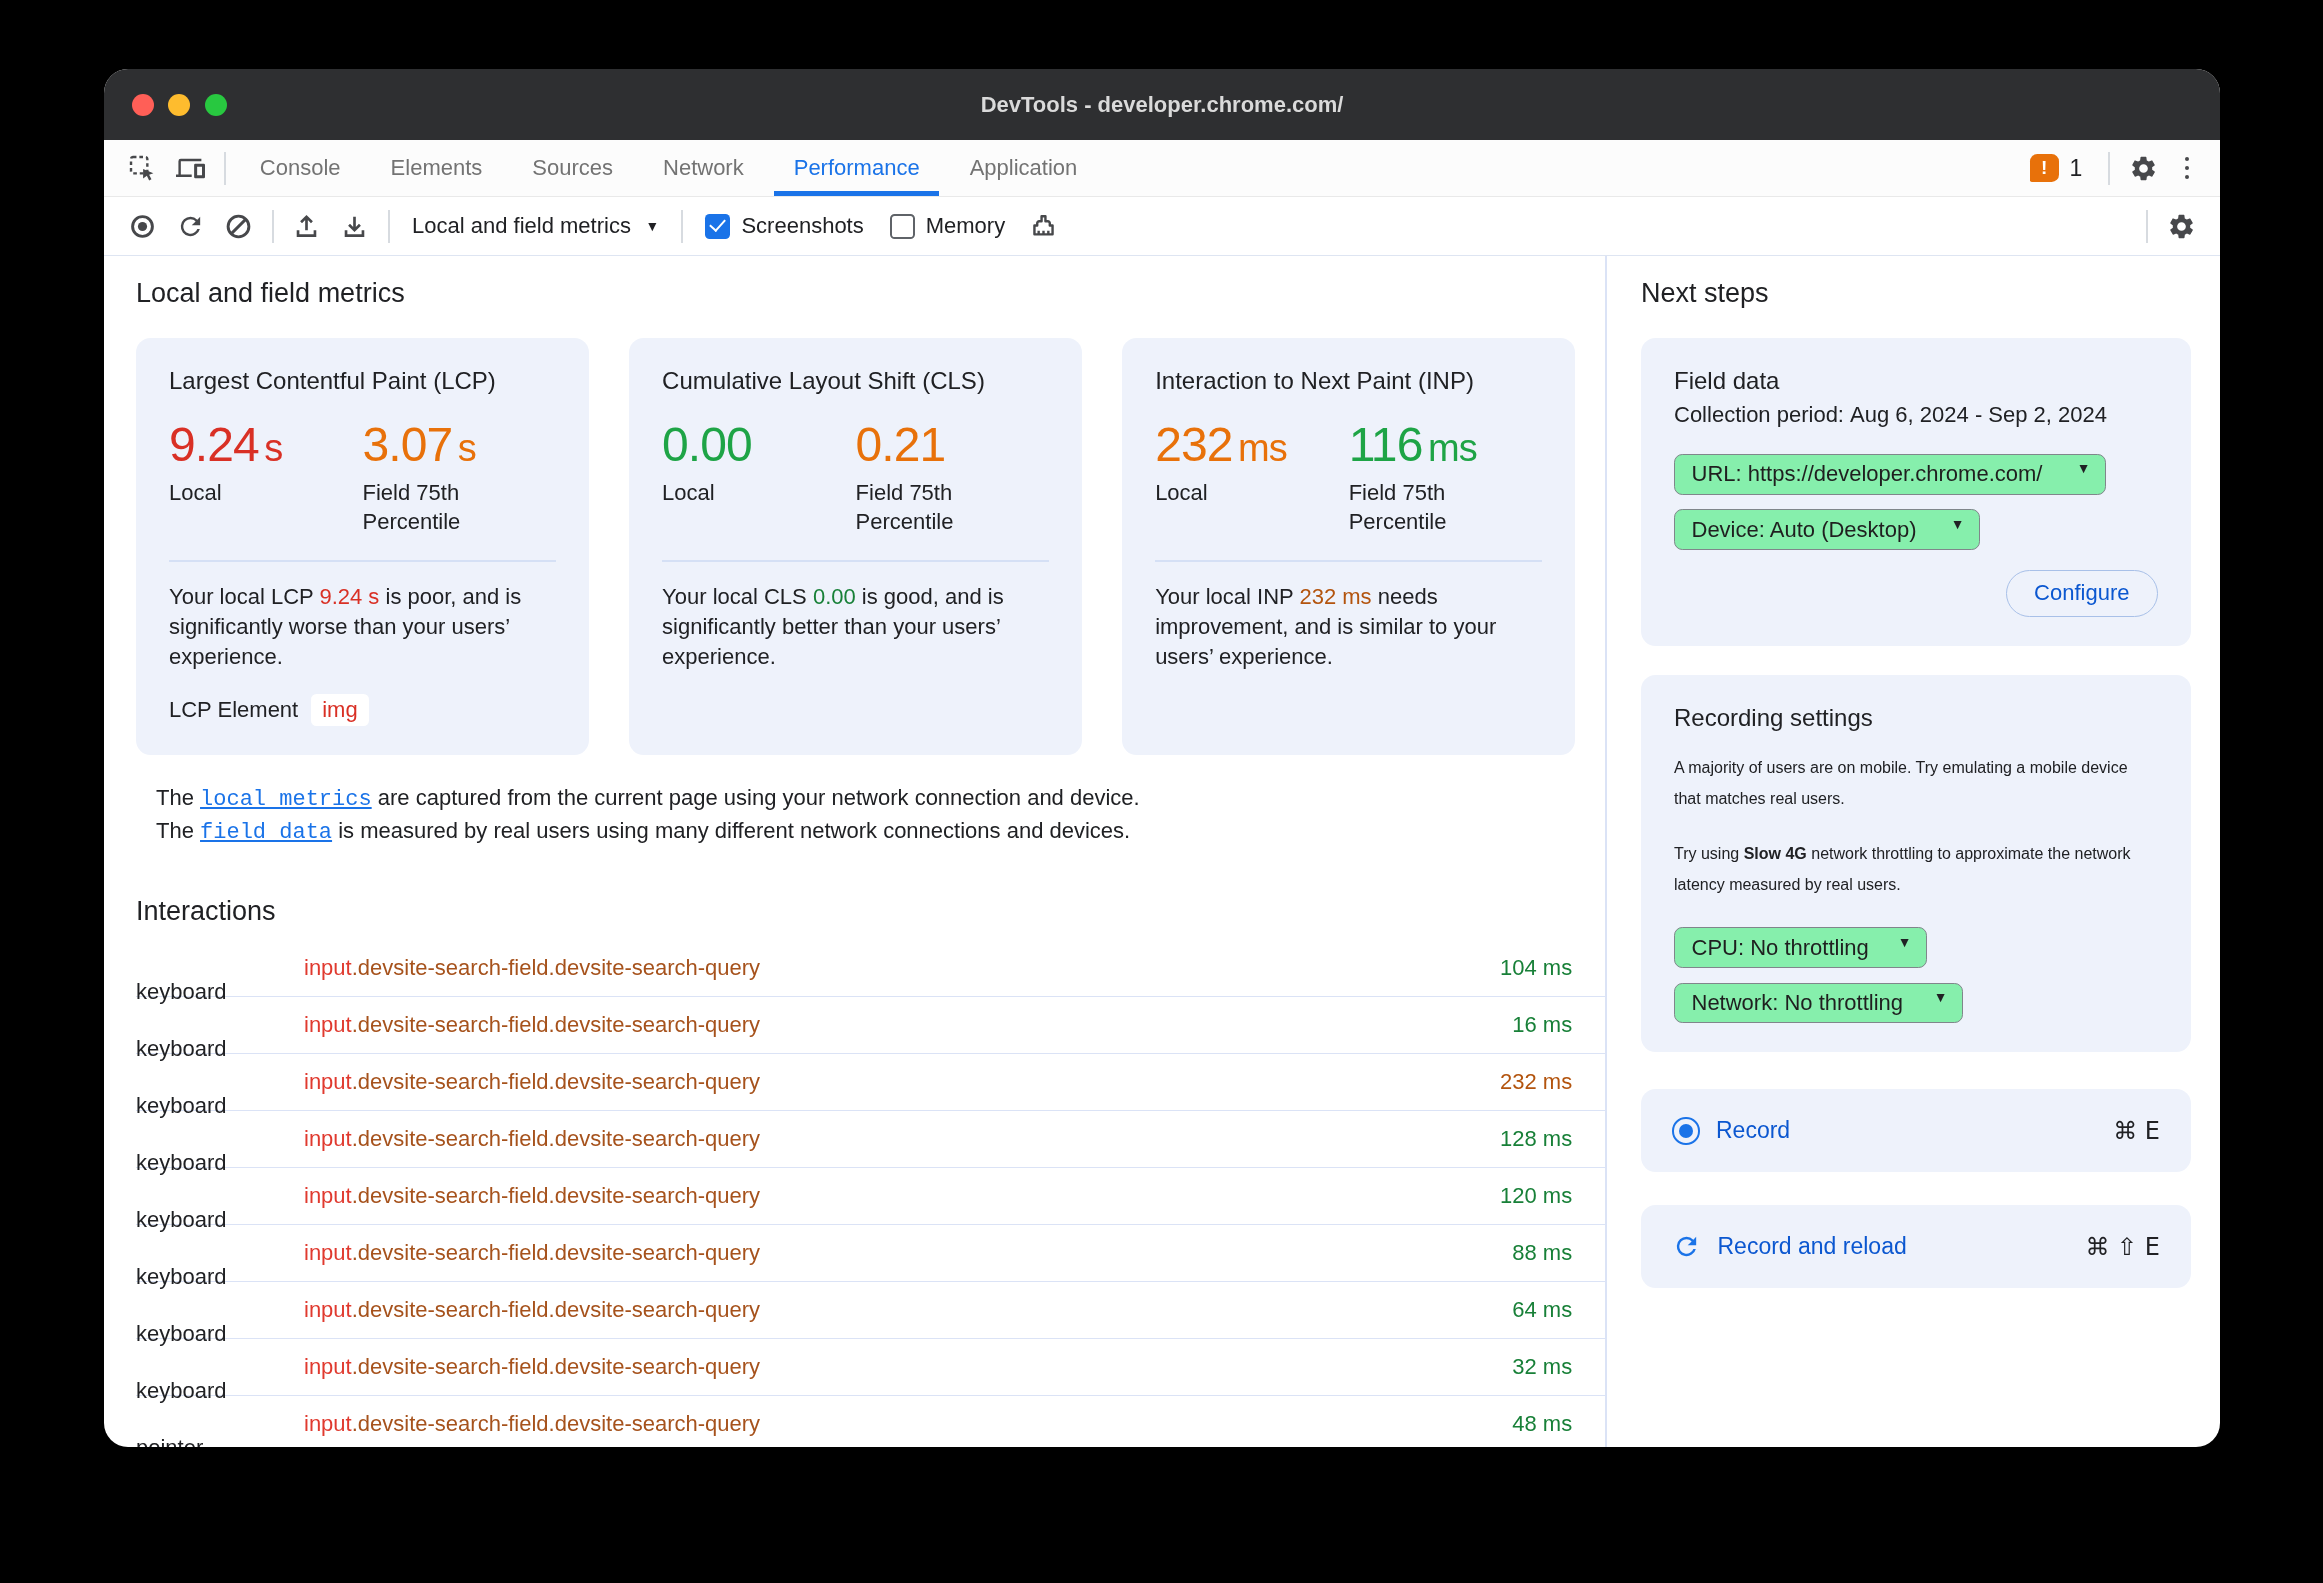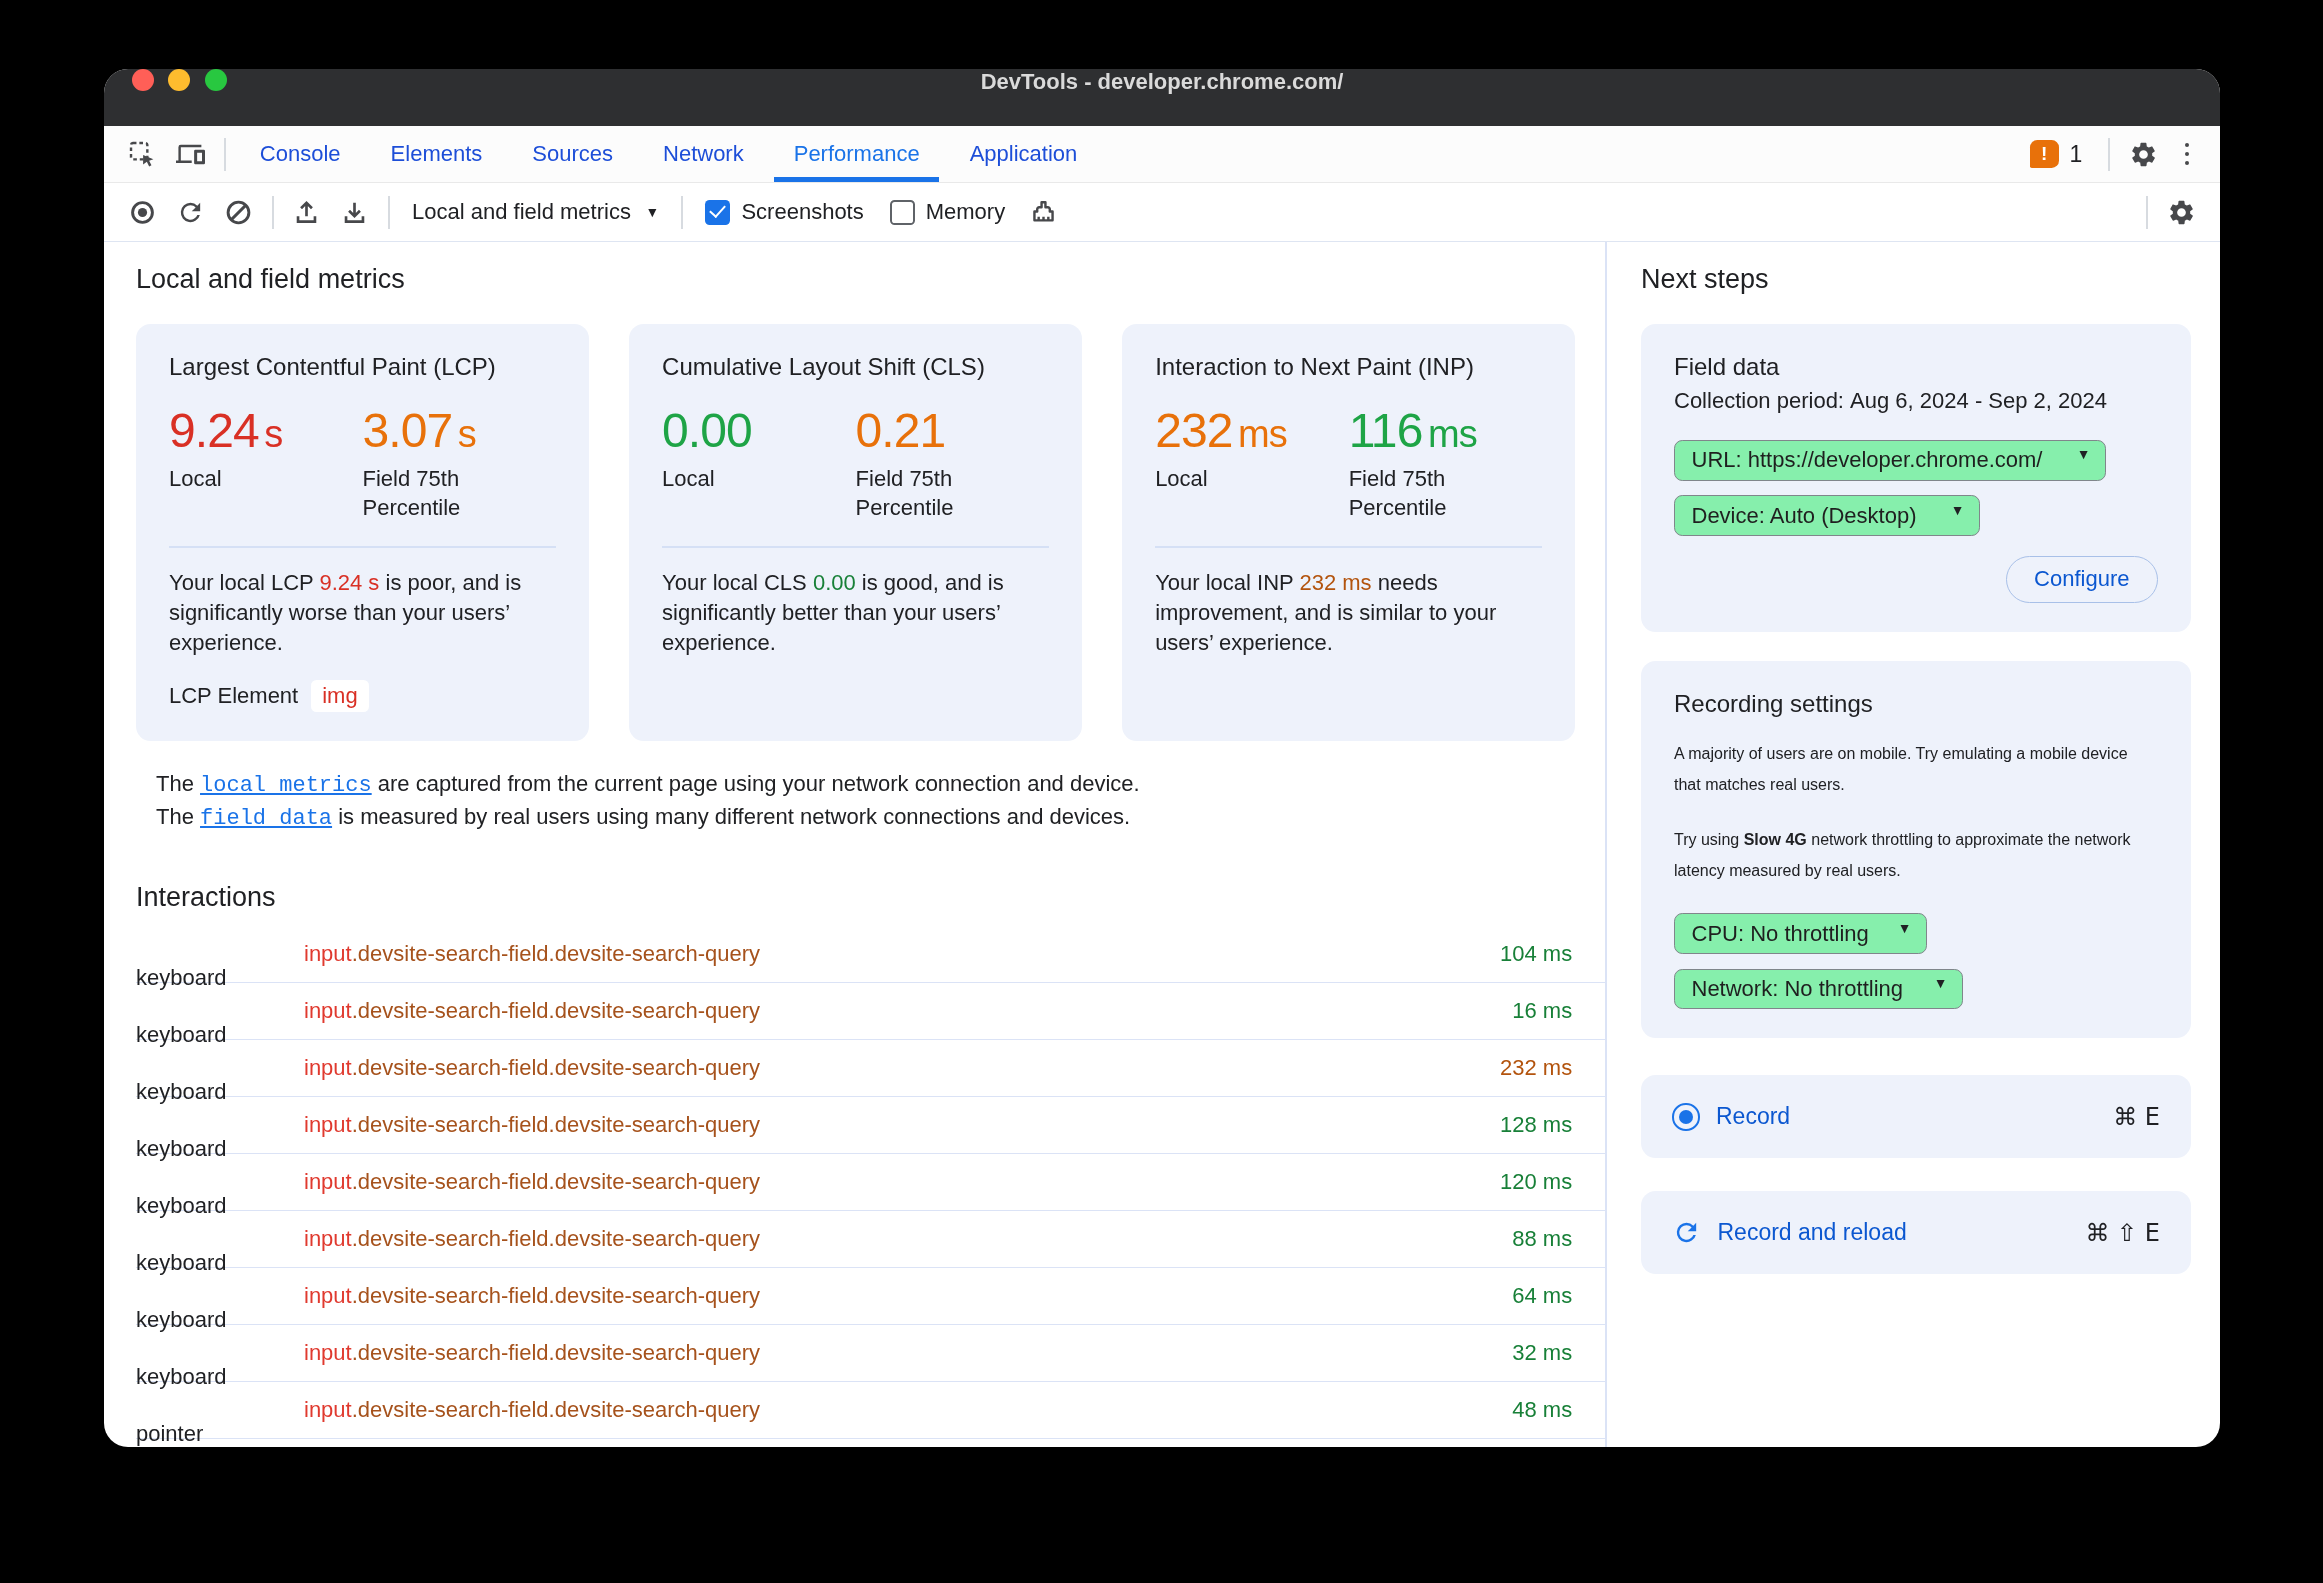--- a/index.html
+++ b/index.html
@@ -6,33 +6,33 @@
     --accent:#1a73e8; --accent-dark:#0b57d0;
     --red:#d93025; --orange:#e8710a; --green:#1ea446;
     --green-dark:#188038; --brown:#a6521c;
     --ink:#202124; --ink-soft:#3c4043; --icon:#47484b;
     --card:#eef2fb; --line-blue:#dbe3f6; --line-gray:#e9e9e9;
   }
   *{margin:0;padding:0;box-sizing:border-box;}
   html,body{width:2323px;height:1583px;background:#000;font-family:"Liberation Sans","DejaVu Sans",sans-serif;}
   .window{position:absolute;left:104px;top:69px;width:2116px;height:1378px;background:#fff;border-radius:24px;overflow:hidden;display:flex;flex-direction:column;}
   
-  .titlebar{height:57px;background:#2e2f31;display:flex;position:relative;flex:none;}
+  .titlebar{height:71px;background:#2e2f31;display:flex;align-items:center;position:relative;flex:none;}
   .lights{display:flex;gap:14.7px;margin-left:27.5px;}
   .light{width:22px;height:22px;border-radius:50%;}
   .light.red{background:#ff5f57;} .light.yellow{background:#febc2e;} .light.green{background:#28c840;}
   .win-title{position:absolute;left:0;right:0;text-align:center;color:#dadada;font-size:22px;font-weight:700;}
   
   .tabbar{height:57px;background:#fcfcfc;border-bottom:1.8px solid var(--line-gray);display:flex;align-items:stretch;flex:none;}
   .tb-icons{display:flex;align-items:center;padding-left:14.7px;}
   .icon-btn{width:48px;height:42px;display:flex;align-items:center;justify-content:center;color:var(--icon);border-radius:5.5px;}
   .icon-btn svg{width:29px;height:29px;}
   .vsep{width:1.8px;height:33px;background:#d7dbe0;align-self:center;margin:0 9.2px;flex:none;}
   .tabs{display:flex;align-items:stretch;}
-  .tab{display:flex;align-items:center;padding:0 25px;font-size:22px;color:#1d4ed8;position:relative;cursor:default;}
+  .tab{display:flex;align-items:center;padding:0 25px;font-size:22px;color:#737373;position:relative;cursor:default;}
   .tab.selected{color:var(--accent);}
   .tab.selected::after{content:"";position:absolute;left:5.5px;right:5.5px;bottom:0;height:4.6px;background:var(--accent);}
   .tab-right{margin-left:auto;display:flex;align-items:center;padding-right:13px;}
   .issue-badge{width:28.5px;height:27.5px;background:var(--orange);border-radius:7.3px 7.3px 7.3px 1.8px;color:#fff;font-size:19px;font-weight:700;display:flex;align-items:center;justify-content:center;}
   .issue-count{font-size:23px;color:var(--ink);margin:0 16.5px 0 11px;}
   .kebab{display:flex;flex-direction:column;gap:4.6px;align-items:center;width:40px;}
   .kebab i{width:4.6px;height:4.6px;border-radius:50%;background:var(--icon);}
   
   .toolbar{height:59px;background:#fff;border-bottom:1.8px solid #dee5f2;display:flex;align-items:center;padding:0 14.7px;flex:none;}
   .tool-select{display:flex;align-items:center;gap:14.7px;font-size:22px;color:var(--ink);padding:0 13px;}

